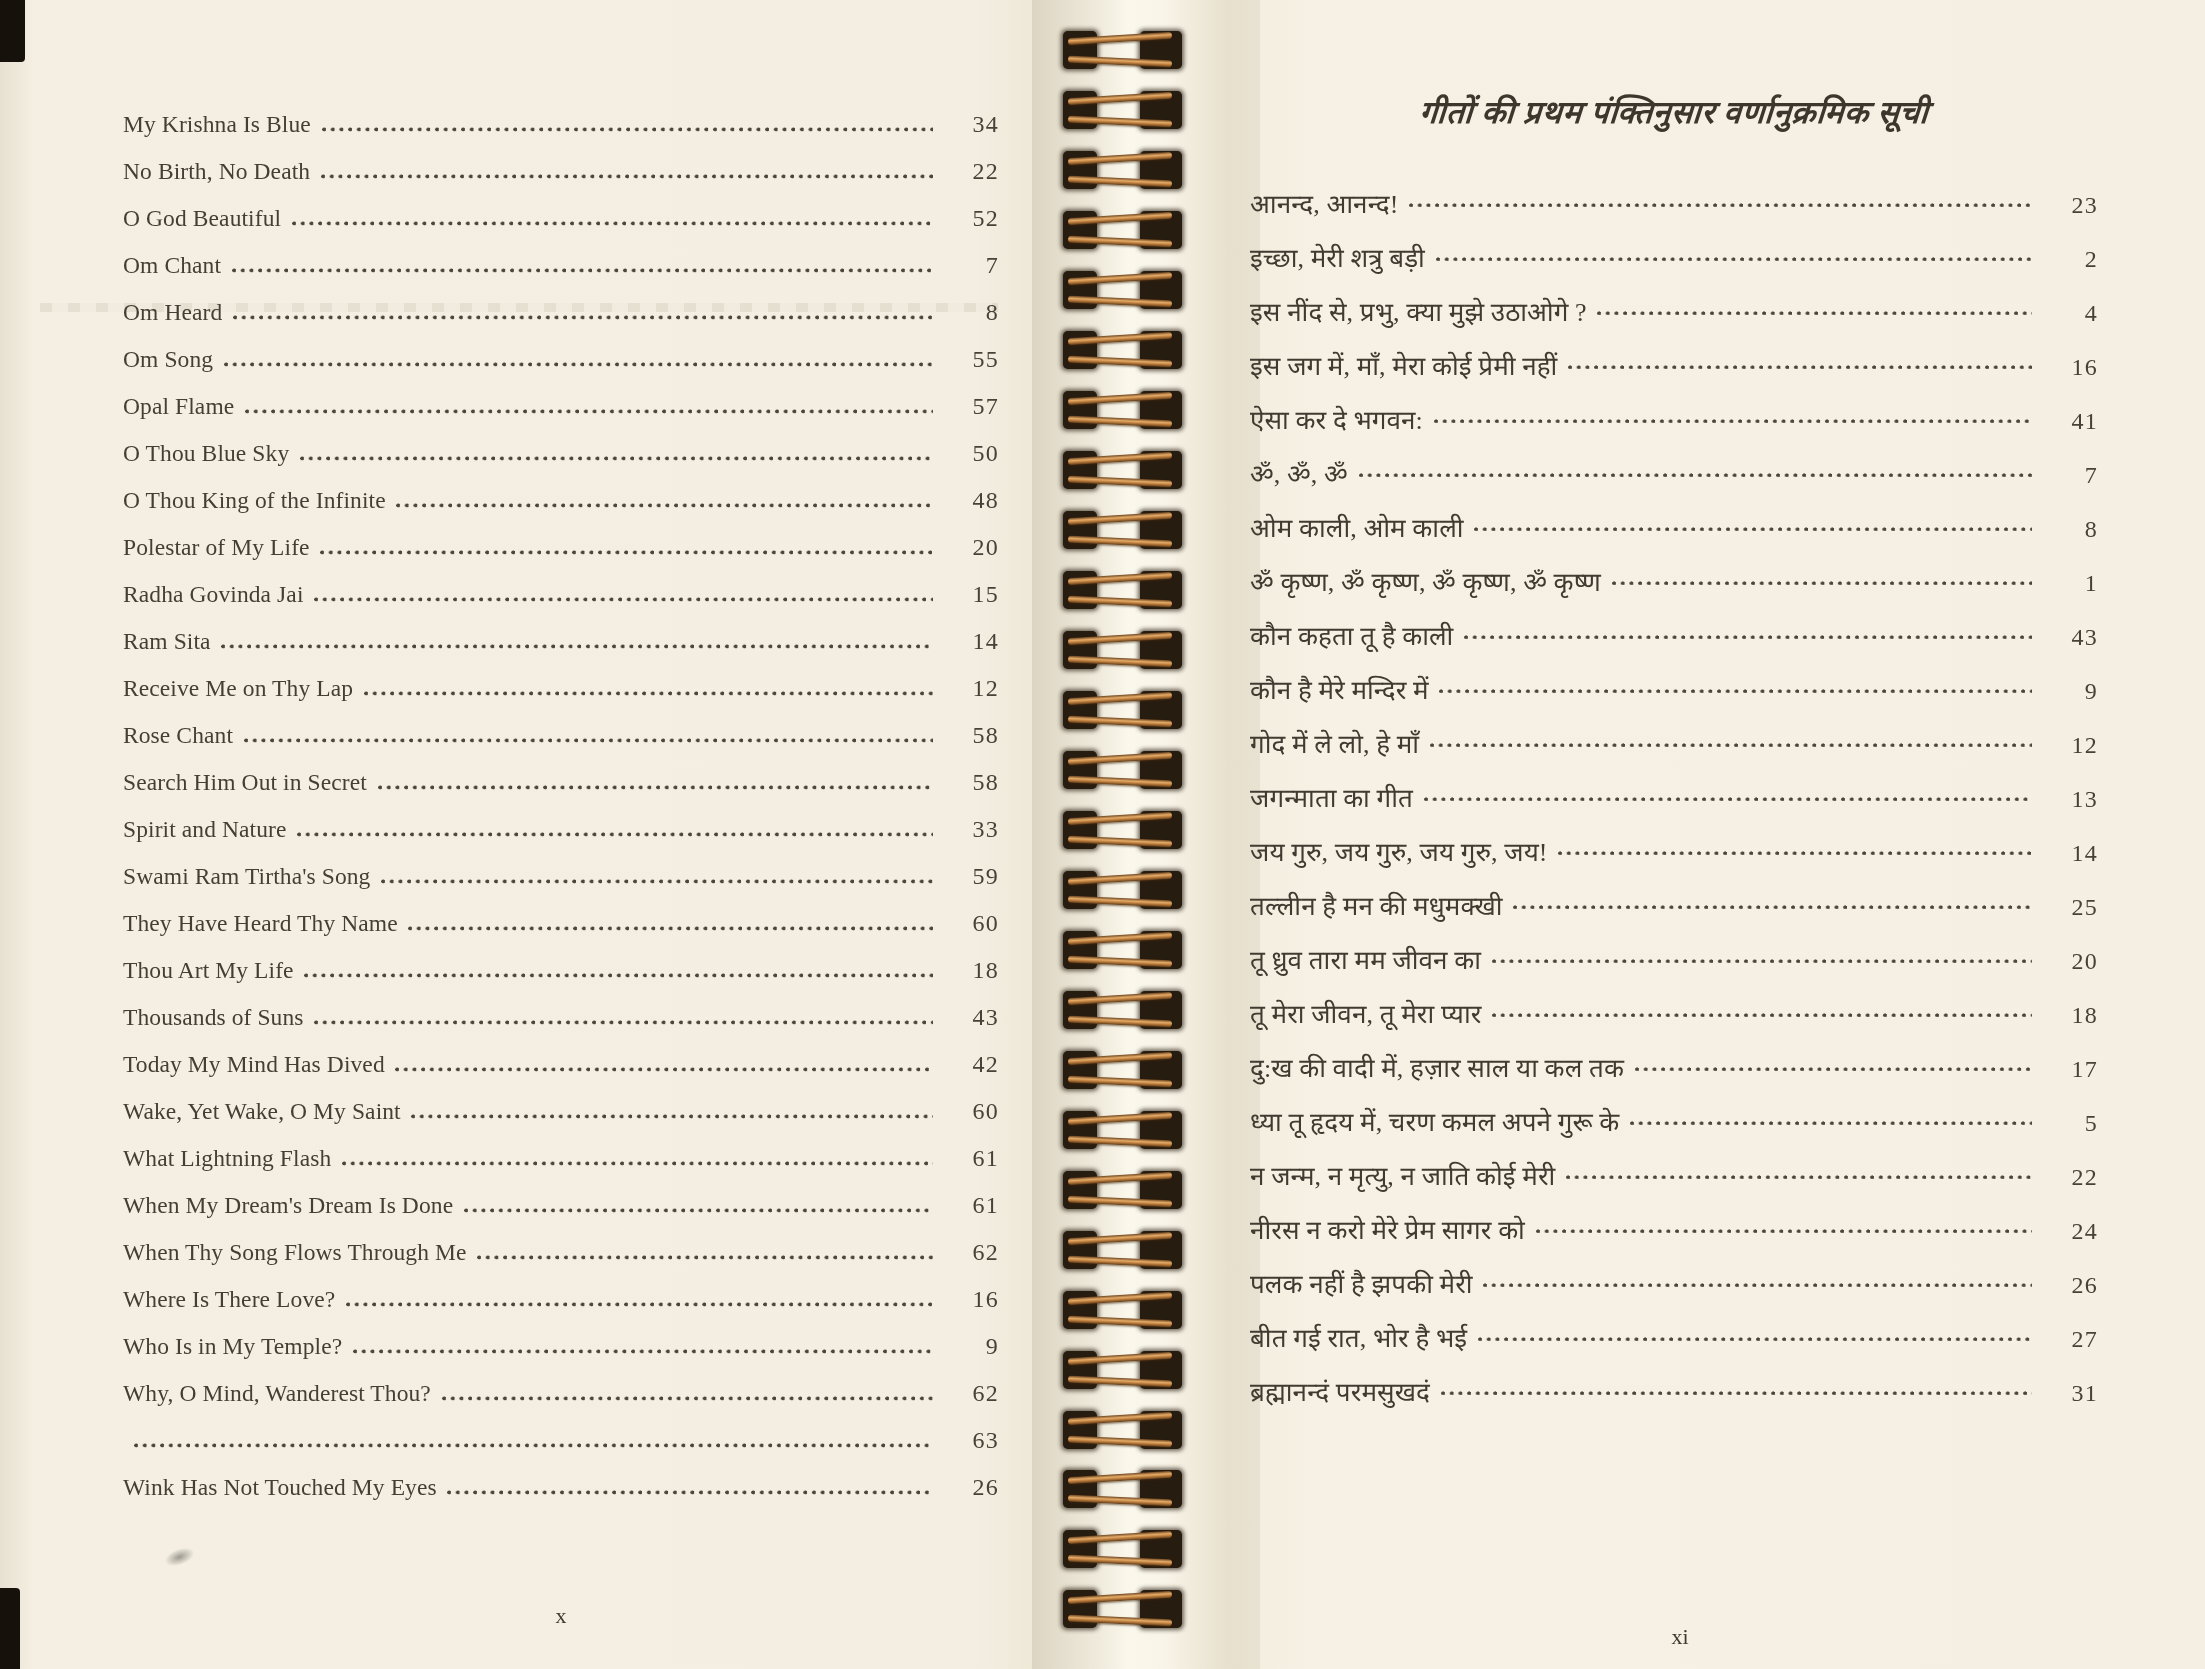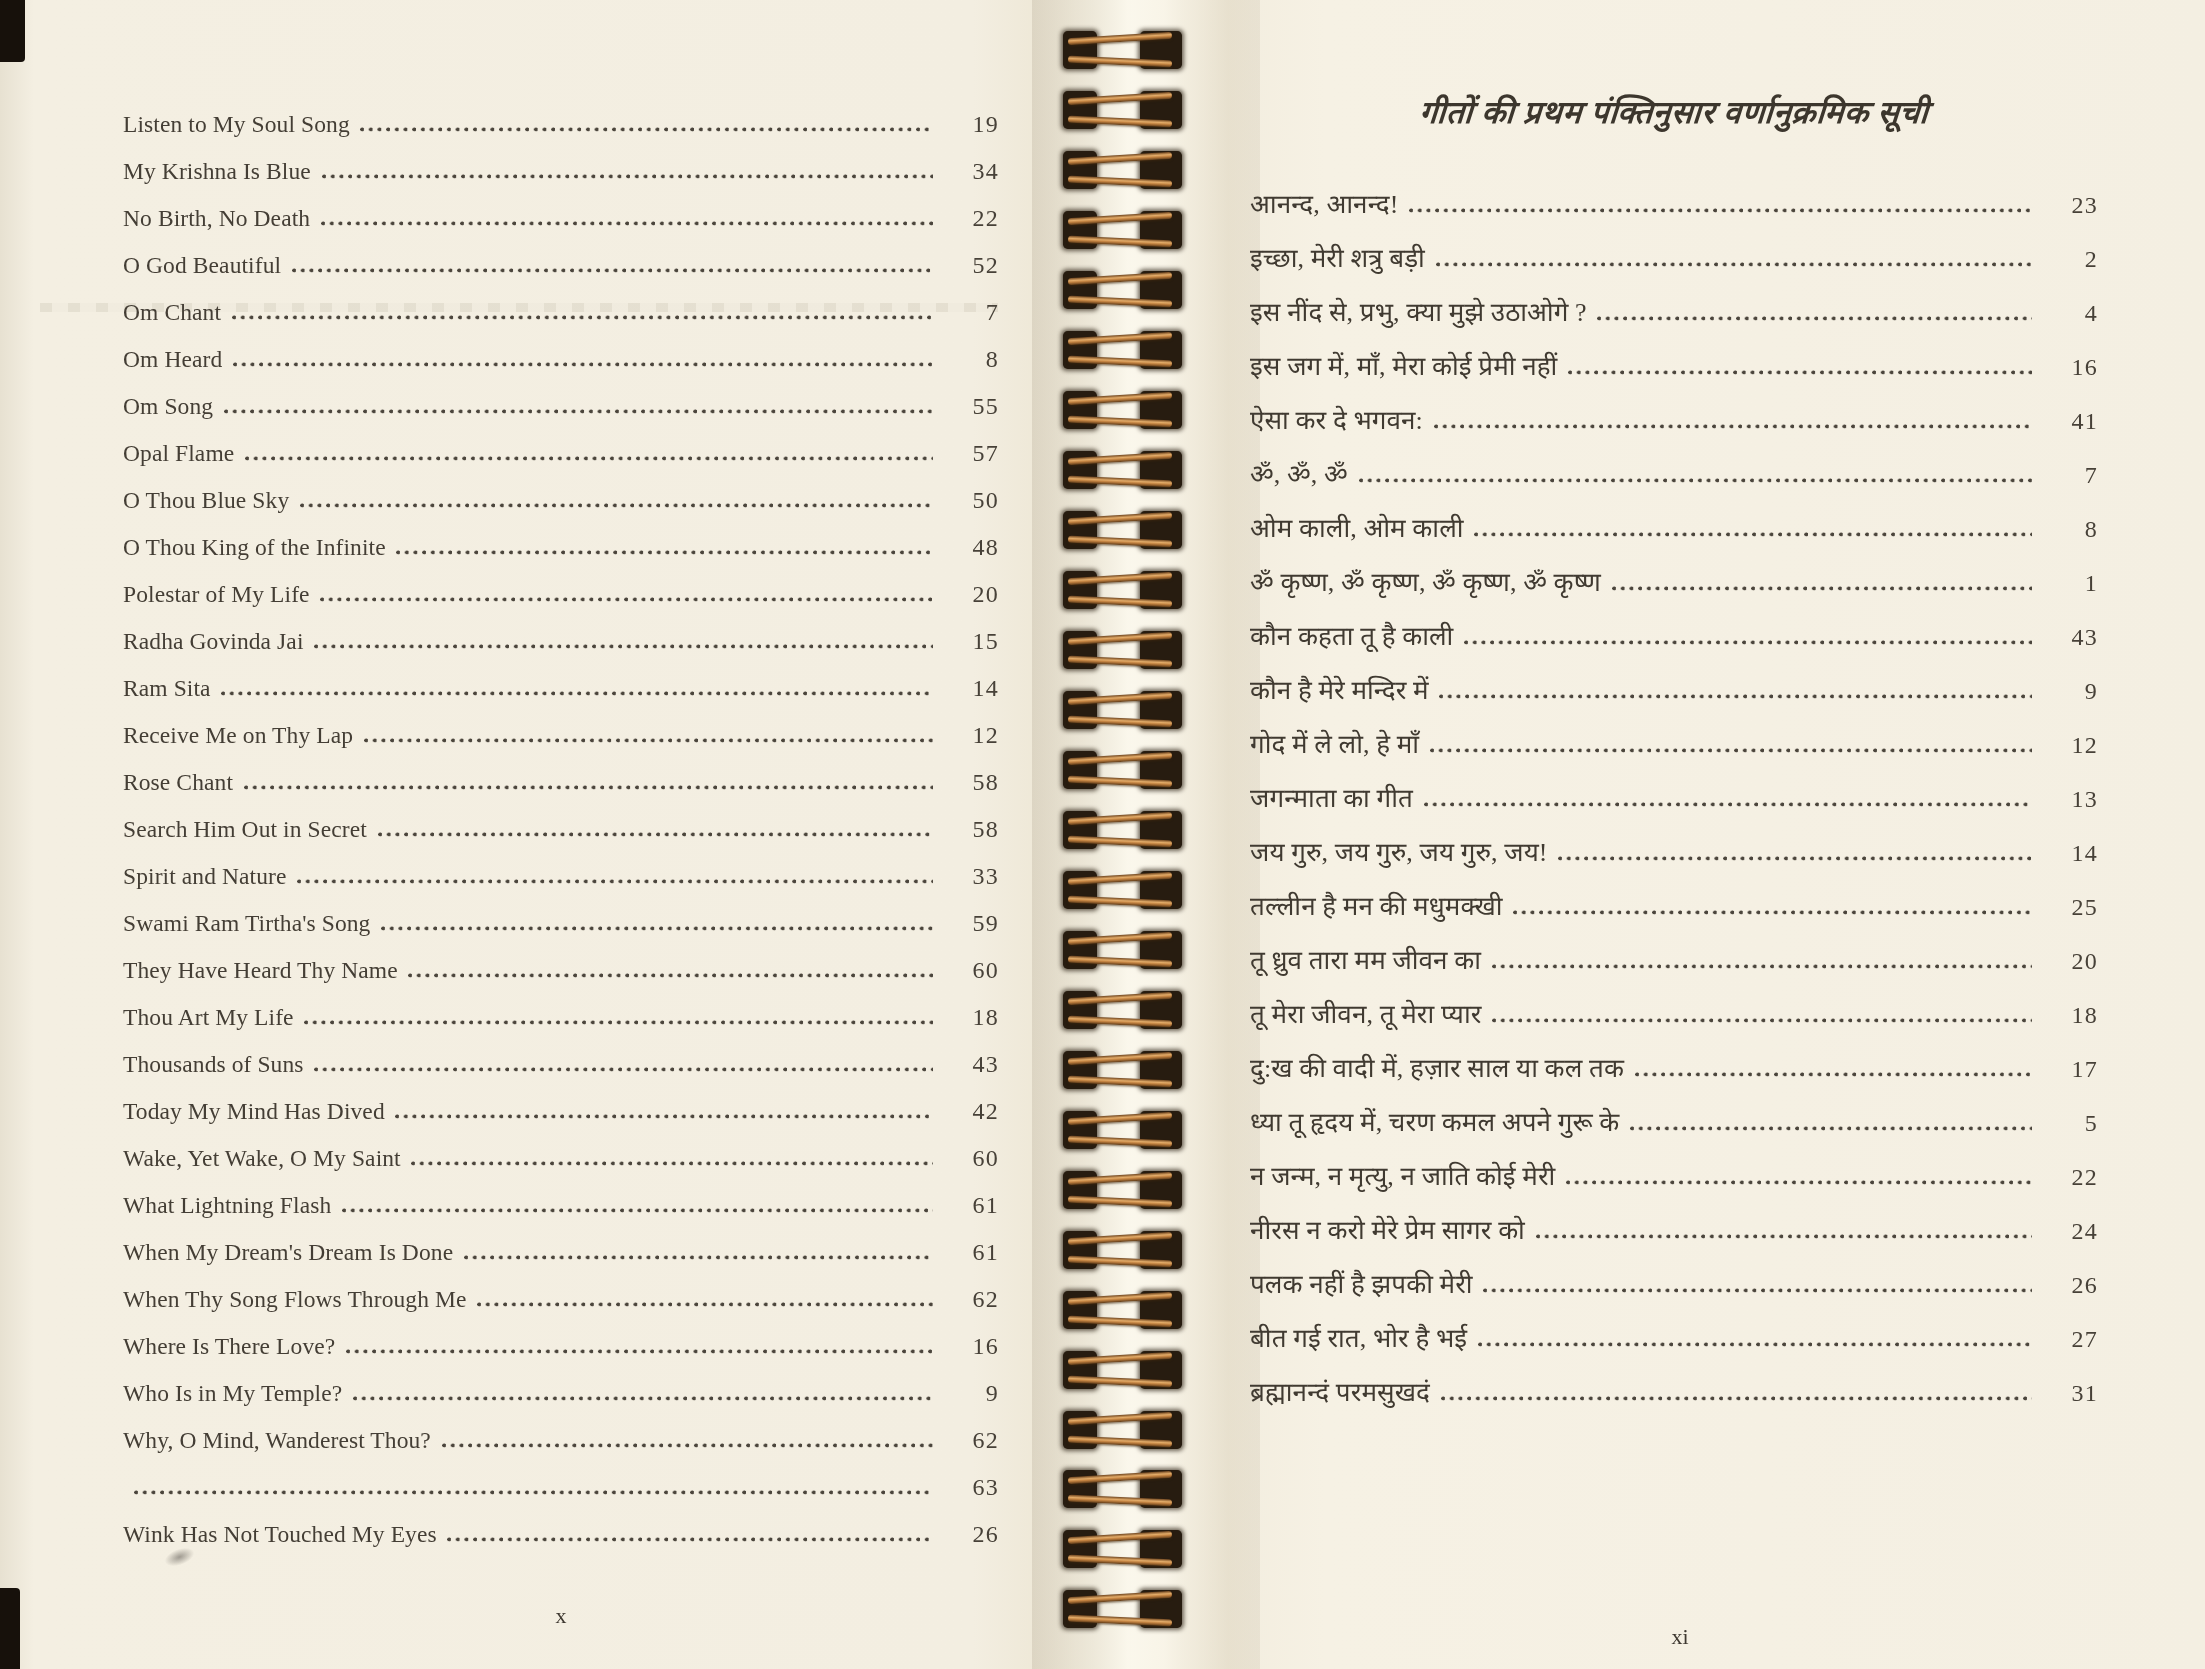--- a/index.html
+++ b/index.html
@@ -32,21 +32,21 @@
   }
   .smudge { position:absolute; left:164px; top:1549px; width:31px; height:16px;
     background:radial-gradient(ellipse at center,rgba(90,85,78,.55),rgba(90,85,78,0) 70%); transform:rotate(-20deg); }
   
   .toc-list { position:absolute; }
   #left-toc  { left:123px; top:101px; width:876px; }
   #right-toc { left:1250px; top:178px; width:848px; }
   .toc-row { display:flex; align-items:baseline; white-space:nowrap; }
   .row-en { height:47px; line-height:47px; font-size:23.5px; color:#443e35; }
   .row-hi { height:54px; line-height:54px; font-size:26px; color:#403a31;
-            font-family:"Liberation Serif","DejaVu Sans",serif; }
+            font-family:"Liberation Serif","DejaVu Sans",serif;align-items:center; }
   .toc-title { flex:0 0 auto; letter-spacing:0.1px; }
   .leader {
     flex:1 1 auto; height:4.7px; margin:0 8px 0 10.7px; min-width:27px;
     background-image:radial-gradient(circle at 2.1px 2.3px,#4b453c 1.7px,rgba(0,0,0,0) 2.1px);
     background-size:8.7px 4.7px; background-repeat:repeat-x; background-position:left bottom;
   }
   .toc-page { flex:0 0 auto; min-width:58px; text-align:right;
               font-size:24px; letter-spacing:1.3px; color:#474138; }
   
   .hindi-heading {
@@ -76,25 +76,20 @@
 <div id="stage">
   <div class="page page-left"></div>
   <div class="page page-right"></div>
   <div class="gutter"></div>
 
   <div class="scan-streak"></div>
   <div class="smudge"></div>
 
   <div id="left-toc" class="toc-list">
       <div class="toc-row row-en">
-        <span class="toc-title">Listen to My Soul Song</span>
-        <span class="leader"></span>
-        <span class="toc-page">19</span>
-      </div>
-      <div class="toc-row row-en">
         <span class="toc-title">My Krishna Is Blue</span>
         <span class="leader"></span>
         <span class="toc-page">34</span>
       </div>
       <div class="toc-row row-en">
         <span class="toc-title">No Birth, No Death</span>
         <span class="leader"></span>
         <span class="toc-page">22</span>
       </div>
       <div class="toc-row row-en">

